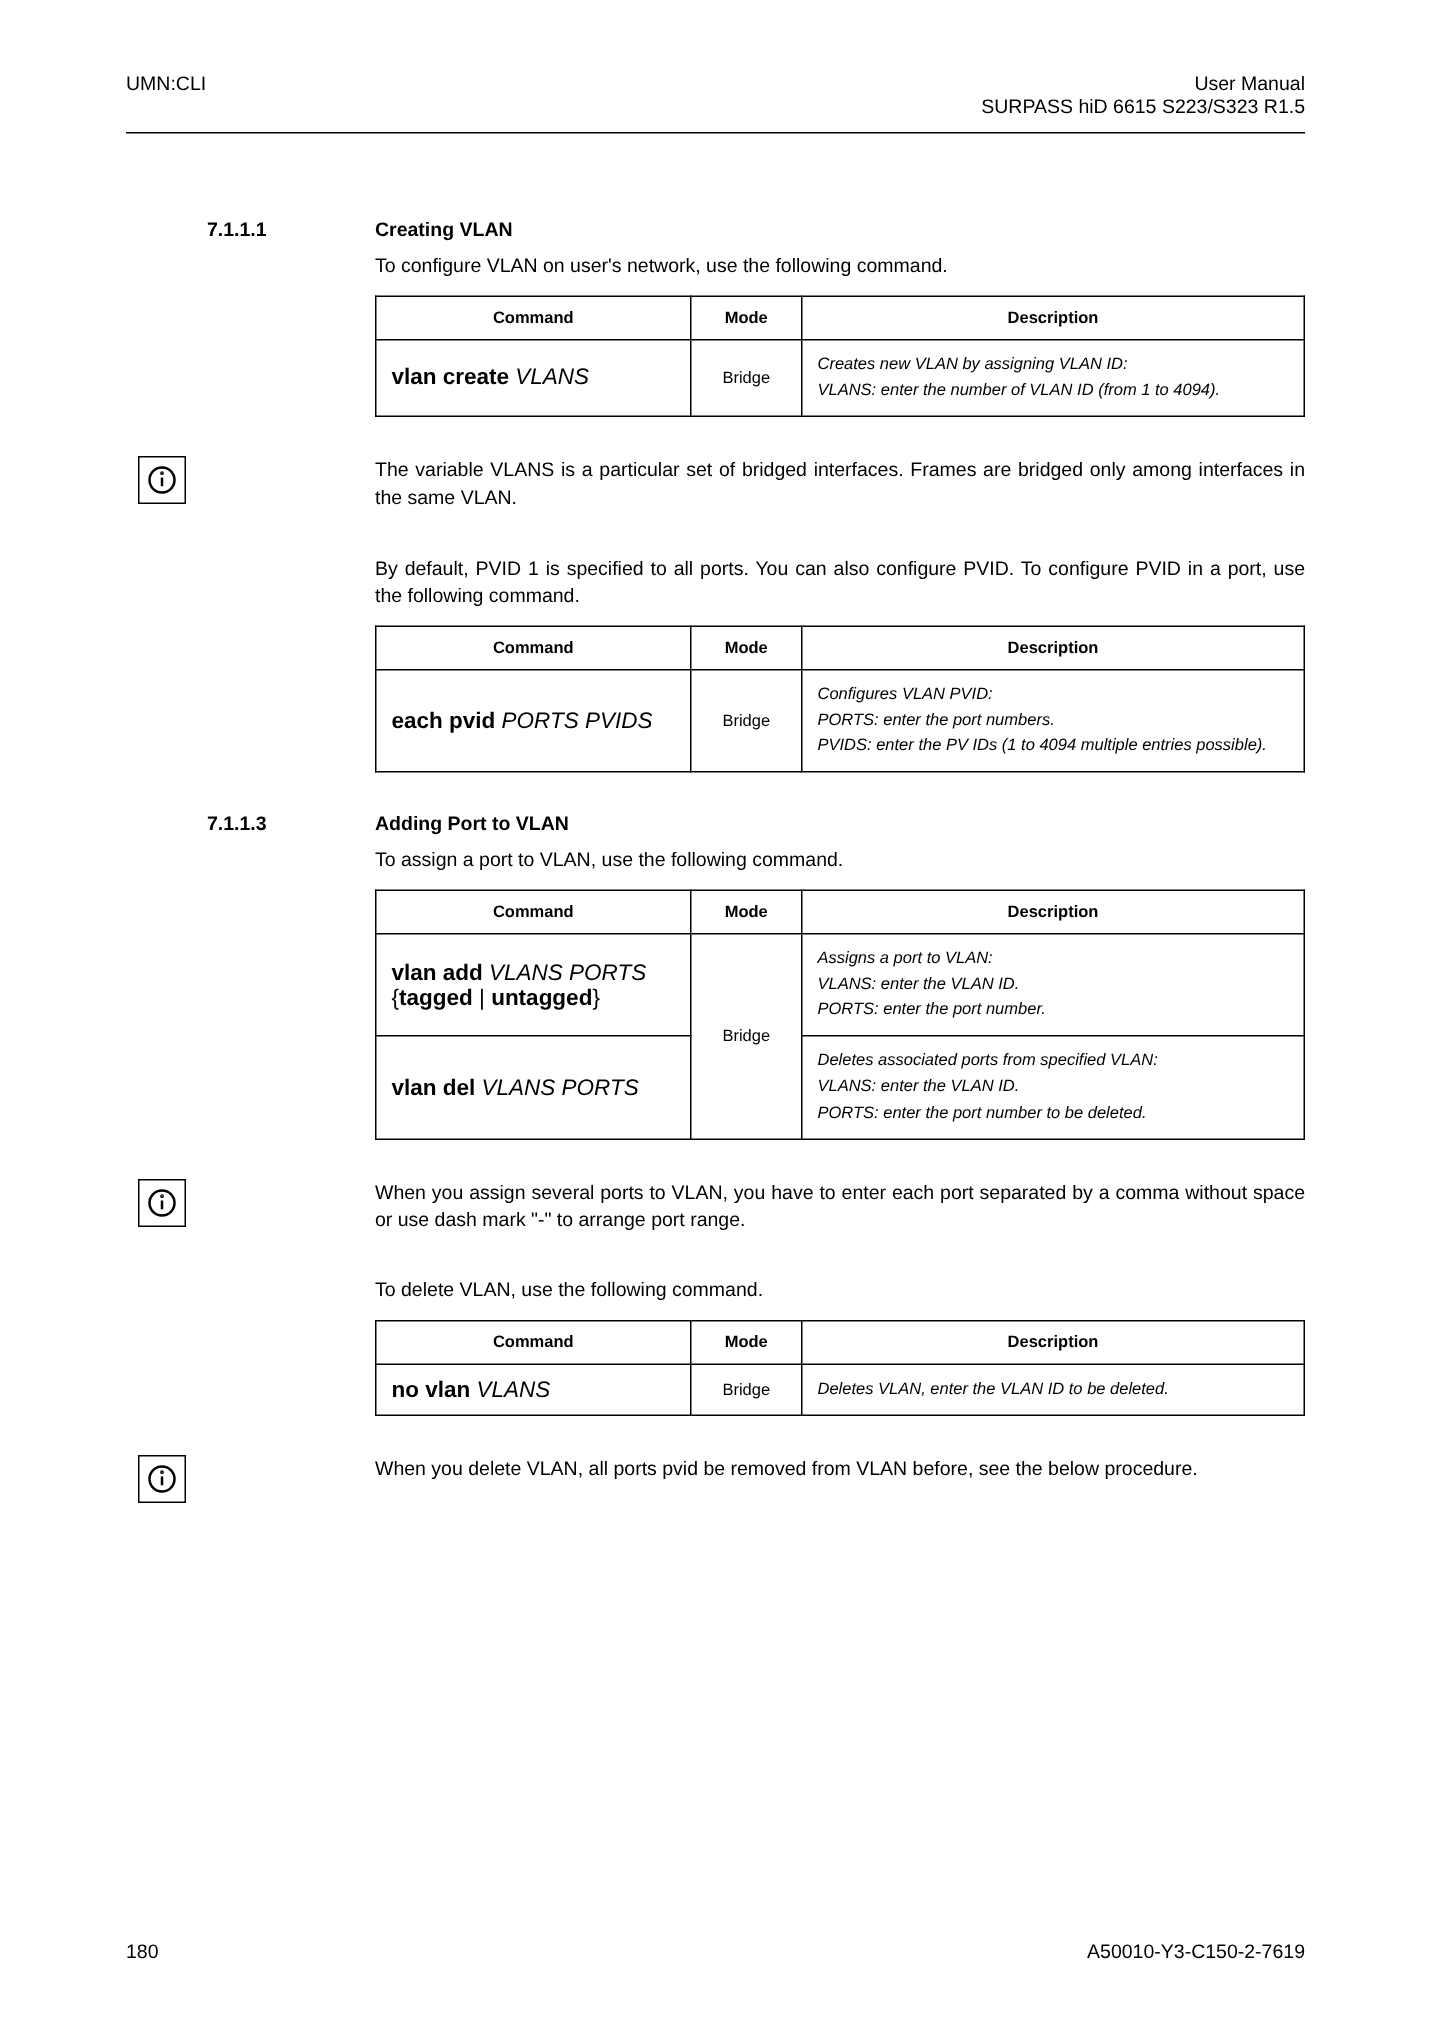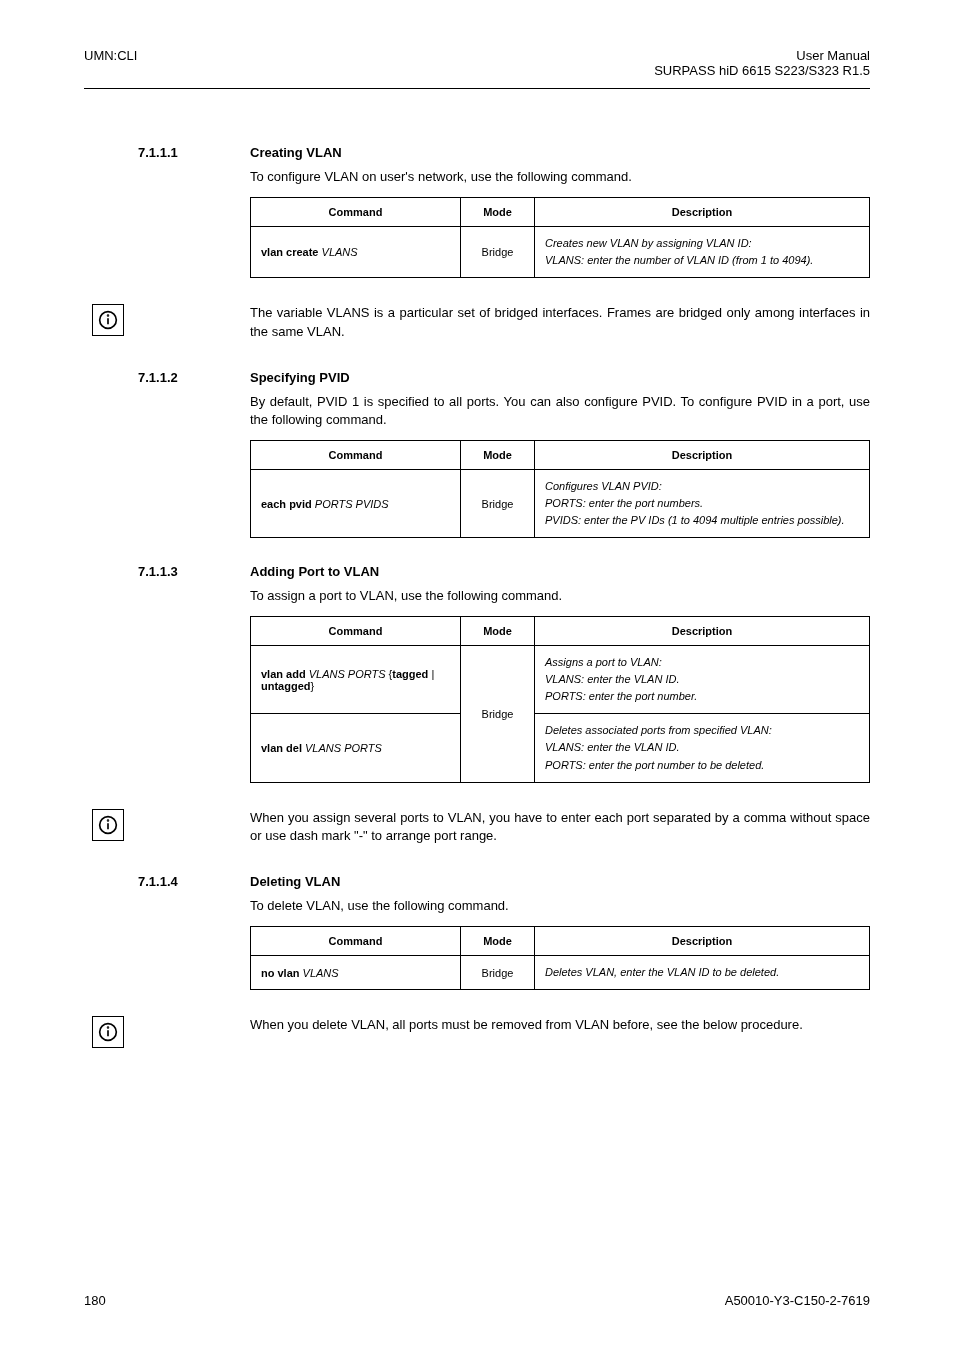--- a/index.html
+++ b/index.html
@@ -74,21 +74,21 @@
     font-weight: bold;
     text-align: center;
     background: #fff;
   }
   table.cmd-table td.mode { text-align: center; }
   table.cmd-table td.desc { line-height: 1.55; font-style: italic; }
   .cmd-col { width: 210px; }
   .mode-col { width: 74px; }
   .cmd-font {
     font-family: Arial, Helvetica, sans-serif;
-    font-size: 11px;
+    font-size: 15px;
   }
   .cmd-bold { font-weight: bold; }
   .cmd-italic { font-style: italic; }
   .page-footer {
     position: absolute;
     bottom: 42px;
     left: 84px;
     right: 84px;
     display: flex;
     justify-content: space-between;
@@ -149,24 +149,20 @@
       <svg viewBox="0 0 24 24" fill="none" stroke="#000" stroke-width="2">
           <circle cx="12" cy="12" r="10"></circle>
           <line x1="12" y1="10" x2="12" y2="17"></line>
           <circle cx="12" cy="6.5" r="0.5" fill="#000"></circle>
         </svg>
     </div>
     <p class="body-text">The variable VLANS is a particular set of bridged interfaces. Frames are bridged only among interfaces in the same VLAN.</p>
   </div>
 
   <div class="section-block">
-    <div class="section-heading">
-      <span class="heading-number">7.1.1.2</span>
-      <span>Specifying PVID</span>
-    </div>
     <p class="body-text">By default, PVID 1 is specified to all ports. You can also configure PVID. To configure PVID in a port, use the following command.</p>
     <table class="cmd-table">
       <colgroup>
           <col class="cmd-col">
           <col class="mode-col">
           <col>
         </colgroup>
       <tbody>
           <tr>
         <th>Command</th>
@@ -240,24 +236,20 @@
       <svg viewBox="0 0 24 24" fill="none" stroke="#000" stroke-width="2">
           <circle cx="12" cy="12" r="10"></circle>
           <line x1="12" y1="10" x2="12" y2="17"></line>
           <circle cx="12" cy="6.5" r="0.5" fill="#000"></circle>
         </svg>
     </div>
     <p class="body-text">When you assign several ports to VLAN, you have to enter each port separated by a comma without space or use dash mark "-" to arrange port range.</p>
   </div>
 
   <div class="section-block">
-    <div class="section-heading">
-      <span class="heading-number">7.1.1.4</span>
-      <span>Deleting VLAN</span>
-    </div>
     <p class="body-text">To delete VLAN, use the following command.</p>
     <table class="cmd-table">
       <colgroup>
           <col class="cmd-col">
           <col class="mode-col">
           <col>
         </colgroup>
       <tbody>
           <tr>
         <th>Command</th>
@@ -277,21 +269,21 @@
   </div>
 
   <div class="note-block">
     <div class="note-icon">
       <svg viewBox="0 0 24 24" fill="none" stroke="#000" stroke-width="2">
           <circle cx="12" cy="12" r="10"></circle>
           <line x1="12" y1="10" x2="12" y2="17"></line>
           <circle cx="12" cy="6.5" r="0.5" fill="#000"></circle>
         </svg>
     </div>
-    <p class="body-text">When you delete VLAN, all ports must be removed from VLAN before, see the below procedure.</p>
+    <p class="body-text">When you delete VLAN, all ports pvid be removed from VLAN before, see the below procedure.</p>
   </div>
 
 </div>
 
 <div class="page-footer">
   <span>180</span>
   <span>A50010-Y3-C150-2-7619</span>
 </div>
 
 </body></html>

